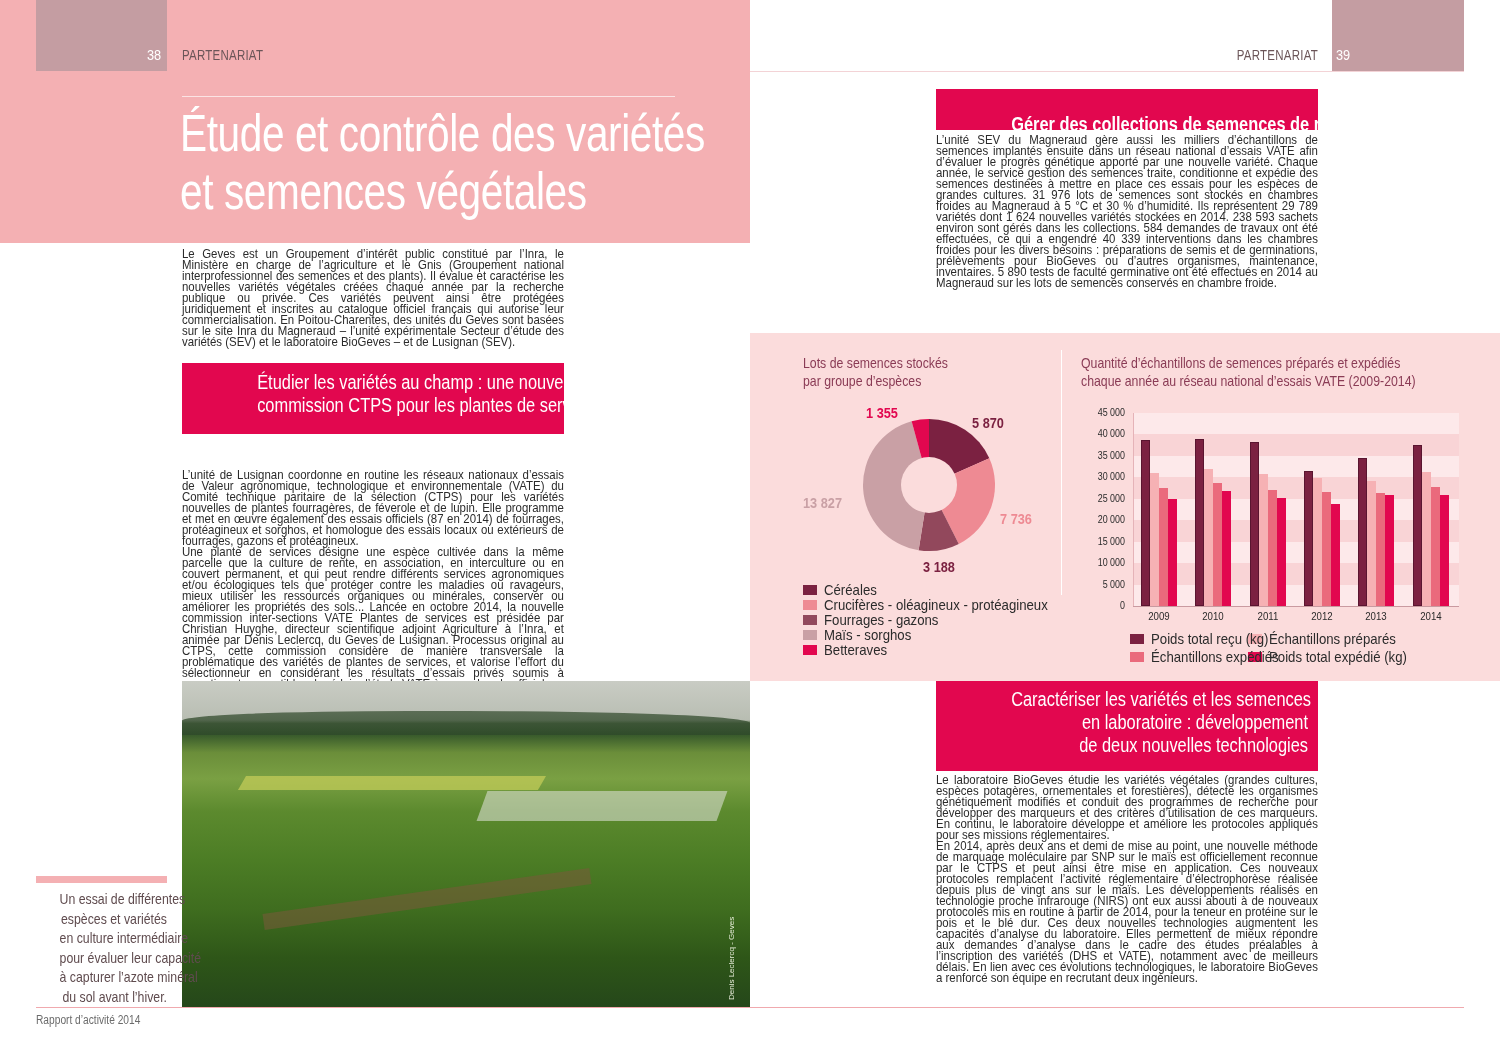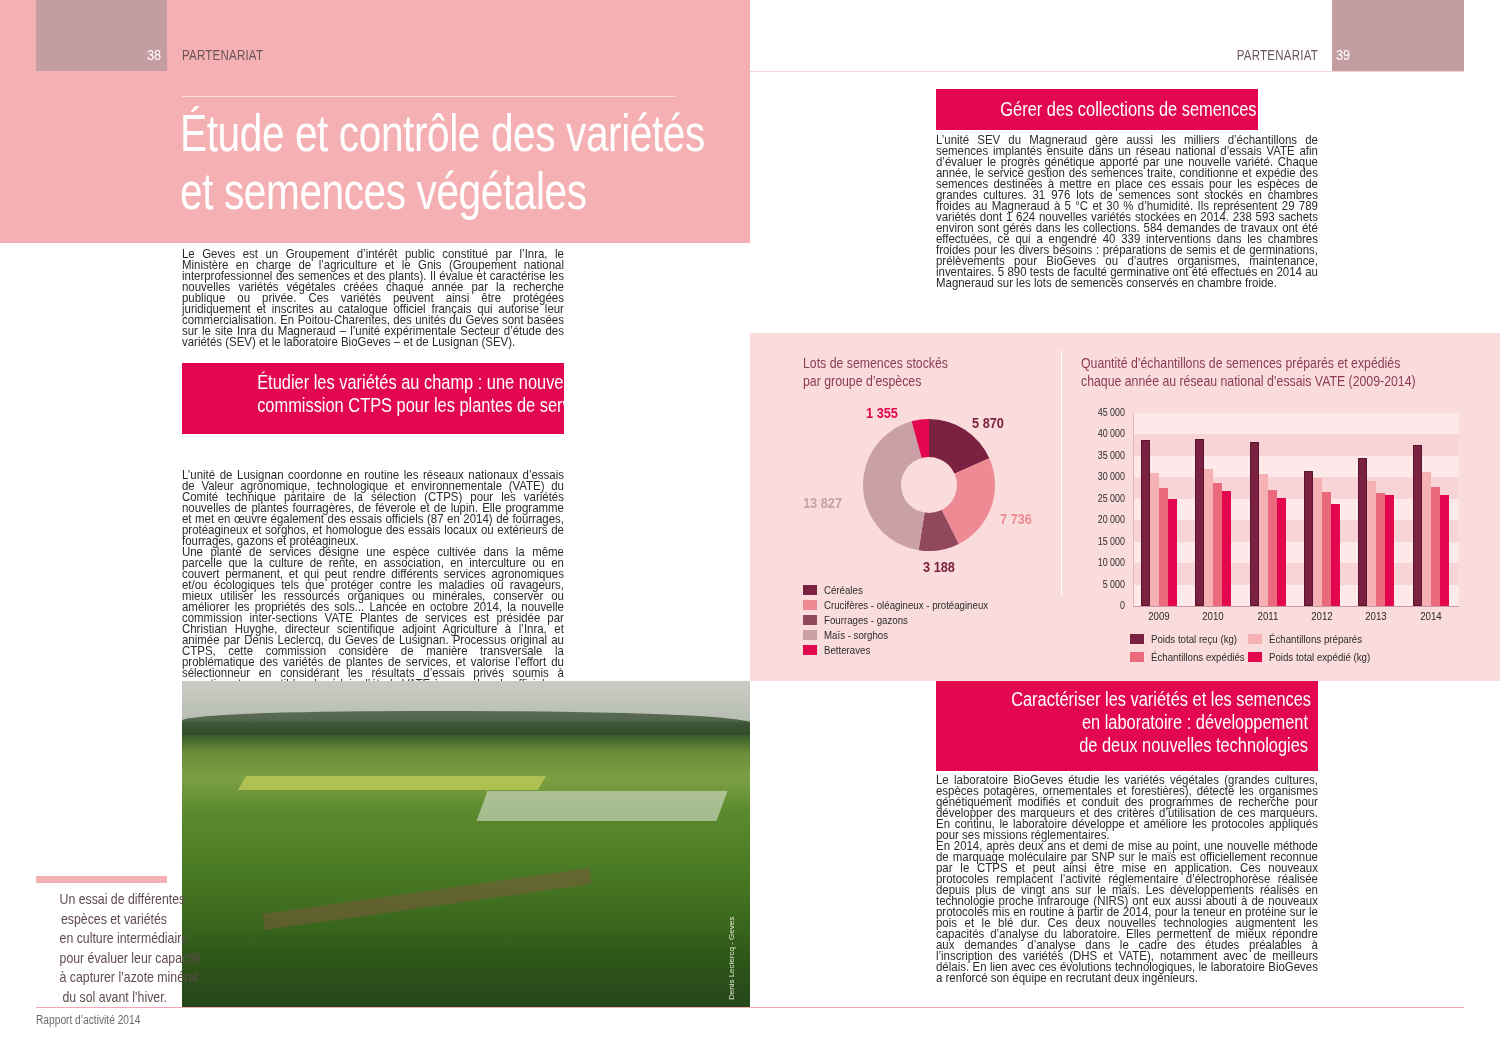--- a/index.html
+++ b/index.html
@@ -41,21 +41,21 @@
   .folio-label-right { position: absolute; right: 182px; top: 47px; font-size: 14px; color: #6b5558; letter-spacing: 0.3px; transform: scaleX(0.82); transform-origin: right; }
 
   .chart-panel { position: absolute; left: 750px; top: 333px; width: 750px; height: 348px; background: #fbdcdc; }
   .chart-divider { position: absolute; left: 1061px; top: 350px; width: 1px; height: 245px; background: #ffffff; }
   .chart-title { position: absolute; font-size: 15px; line-height: 18px; color: #8a3b55; white-space: nowrap; transform: scaleX(0.82); transform-origin: left; }
 
   .donut-wrap { position: absolute; left: 862px; top: 418px; width: 134px; height: 134px; }
   .donut-label { position: absolute; font-size: 15px; font-weight: bold; transform: scaleX(0.85); transform-origin: left; white-space: nowrap; }
 
   .legend { position: absolute; }
-  .legend-item { display: flex; align-items: center; height: 15px; font-size: 11px; color: #2b2b2b; }
+  .legend-item { display: flex; align-items: center; height: 15px; font-size: 15px; color: #2b2b2b; }
   .legend-item .sw { width: 14px; height: 10px; margin-right: 7px; flex: none; }
   .legend-item .lt { transform: scaleX(0.88); transform-origin: left; white-space: nowrap; }
 
   .bar-plot { position: absolute; left: 1133px; top: 413px; width: 326px; height: 193px; }
   .bar-band { position: absolute; left: 0; width: 100%; }
   .y-tick { position: absolute; right: 372px; font-size: 10.5px; color: #2b2b2b; text-align: right; width: 50px; transform: scaleX(0.85); transform-origin: right; }
   .x-tick { position: absolute; font-size: 11px; color: #2b2b2b; text-align: center; width: 40px; transform: scaleX(0.88); }
   .bar { position: absolute; bottom: 0; width: 9px; }
   .axis-y { position: absolute; left: 1133px; top: 413px; width: 1px; height: 194px; background: #e5b3b8; }
   .axis-x { position: absolute; left: 1133px; top: 606px; width: 326px; height: 1px; background: #c99aa0; }
@@ -108,21 +108,21 @@
 </div>
 
 <div class="footer-rule"></div>
 <div class="footer-text">Rapport d’activité 2014</div>
 
 <div class="right-top-rule"></div>
 <div class="folio-box-right"></div>
 <div class="folio-num-right">39</div>
 <div class="folio-label-right">PARTENARIAT</div>
 
-<div class="section-box" style="left:936px; top:89px; width:322px; height:41px; padding-top:9px;">
+<div class="section-box" style="left:936px; top:89px; width:382px; height:41px; padding-top:24px;font-weight:bold;">
   <span>Gérer des collections de semences de référence</span>
 </div>
 
 <div class="body-text" style="left:936px; top:134px; width:382px;">
   <p class="narrow" style="width:434px;">L’unité SEV du Magneraud gère aussi les milliers d’échantillons de semences implantés ensuite dans un réseau national d’essais VATE afin d’évaluer le progrès génétique apporté par une nouvelle variété. Chaque année, le service gestion des semences traite, conditionne et expédie des semences destinées à mettre en place ces essais pour les espèces de grandes cultures. 31 976 lots de semences sont stockés en chambres froides au Magneraud à 5 °C et 30 % d’humidité. Ils représentent 29 789 variétés dont 1 624 nouvelles variétés stockées en 2014. 238 593 sachets environ sont gérés dans les collections. 584 demandes de travaux ont été effectuées, ce qui a engendré 40 339 interventions dans les chambres froides pour les divers besoins : préparations de semis et de germinations, prélèvements pour BioGeves ou d’autres organismes, maintenance, inventaires. 5 890 tests de faculté germinative ont été effectués en 2014 au Magneraud sur les lots de semences conservés en chambre froide.</p>
 </div>
 
 <div class="chart-panel"></div>
 <div class="chart-divider"></div>
 

